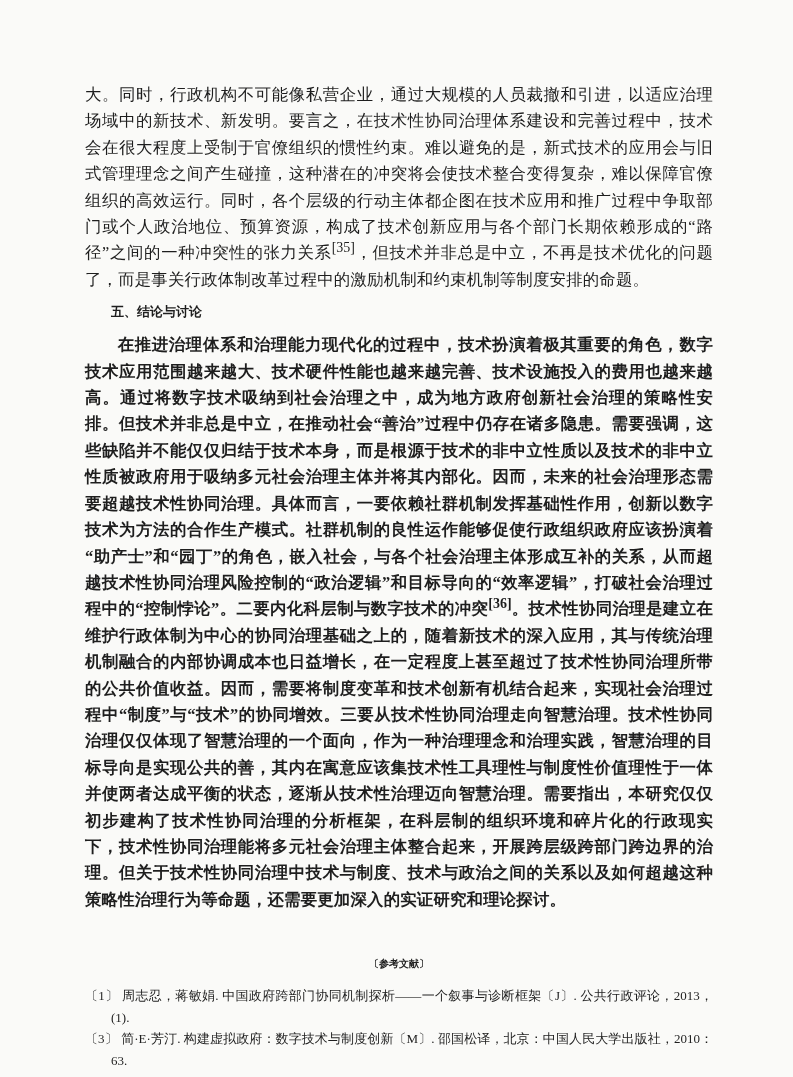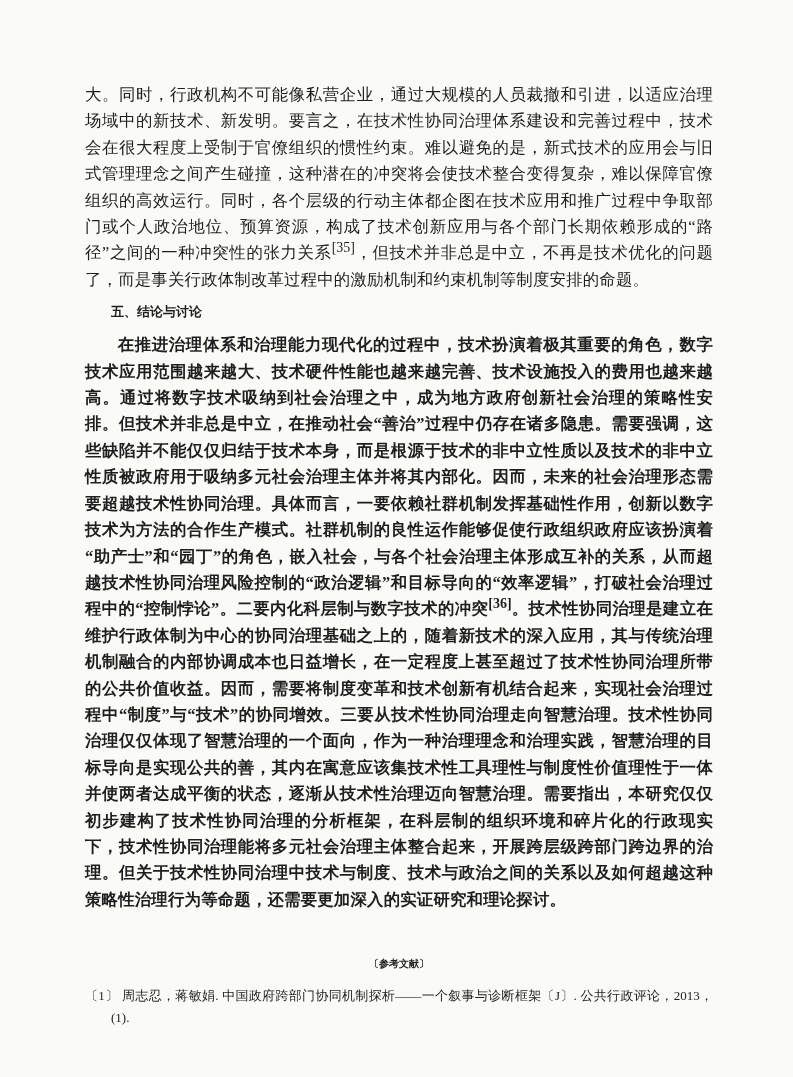--- a/index.html
+++ b/index.html
@@ -85,17 +85,18 @@
     <p class="body-para"><span>大。同时，行政机构不可能像私营企业，通过大规模的人员裁撤和引进，以适应治理场域中的新技术、新发明。要言之，在技术性协同治理体系建设和完善过程中，技术会在很大程度上受制于官僚组织的惯性约束。难以避免的是，新式技术的应用会与旧式管理理念之间产生碰撞，这种潜在的冲突将会使技术整合变得复杂，难以保障官僚组织的高效运行。同时，各个层级的行动主体都企图在技术应用和推广过程中争取部门或个人政治地位、预算资源，构成了技术创新应用与各个部门长期依赖形成的“路径”之间的一种冲突性的张力关系</span><sup>[35]</sup><span>，但技术并非总是中立，不再是技术优化的问题了，而是事关行政体制改革过程中的激励机制和约束机制等制度安排的命题。</span></p>
 
     <h2 class="section-heading">五、结论与讨论</h2>
 
     <p class="body-para indent para-after-heading"><span>在推进治理体系和治理能力现代化的过程中，技术扮演着极其重要的角色，数字技术应用范围越来越大、技术硬件性能也越来越完善、技术设施投入的费用也越来越高。通过将数字技术吸纳到社会治理之中，成为地方政府创新社会治理的策略性安排。但技术并非总是中立，在推动社会“善治”过程中仍存在诸多隐患。需要强调，这些缺陷并不能仅仅归结于技术本身，而是根源于技术的非中立性质以及技术的非中立性质被政府用于吸纳多元社会治理主体并将其内部化。因而，未来的社会治理形态需要超越技术性协同治理。具体而言，一要依赖社群机制发挥基础性作用，创新以数字技术为方法的合作生产模式。社群机制的良性运作能够促使行政组织政府应该扮演着“助产士”和“园丁”的角色，嵌入社会，与各个社会治理主体形成互补的关系，从而超越技术性协同治理风险控制的“政治逻辑”和目标导向的“效率逻辑”，打破社会治理过程中的“控制悖论”。二要内化科层制与数字技术的冲突</span><sup>[36]</sup><span>。技术性协同治理是建立在维护行政体制为中心的协同治理基础之上的，随着新技术的深入应用，其与传统治理机制融合的内部协调成本也日益增长，在一定程度上甚至超过了技术性协同治理所带的公共价值收益。因而，需要将制度变革和技术创新有机结合起来，实现社会治理过程中“制度”与“技术”的协同增效。三要从技术性协同治理走向智慧治理。技术性协同治理仅仅体现了智慧治理的一个面向，作为一种治理理念和治理实践，智慧治理的目标导向是实现公共的善，其内在寓意应该集技术性工具理性与制度性价值理性于一体并使两者达成平衡的状态，逐渐从技术性治理迈向智慧治理。需要指出，本研究仅仅初步建构了技术性协同治理的分析框架，在科层制的组织环境和碎片化的行政现实下，技术性协同治理能将多元社会治理主体整合起来，开展跨层级跨部门跨边界的治理。但关于技术性协同治理中技术与制度、技术与政治之间的关系以及如何超越这种策略性治理行为等命题，还需要更加深入的实证研究和理论探讨。</span></p>
 
     <h3 class="refs-heading">〔参考文献〕</h3>
 
     <ul class="refs-list">
       <li class="ref-item">〔1〕 周志忍，蒋敏娟. 中国政府跨部门协同机制探析——一个叙事与诊断框架〔J〕. 公共行政评论，2013，(1).</li>
+      <li class="ref-item">〔3〕 简·E·芳汀. 构建虚拟政府：数字技术与制度创新〔M〕. 邵国松译，北京：中国人民大学出版社，2010：63.</li>
 
     </ul>
 
   </div>
 </div>
 
 </body></html>

